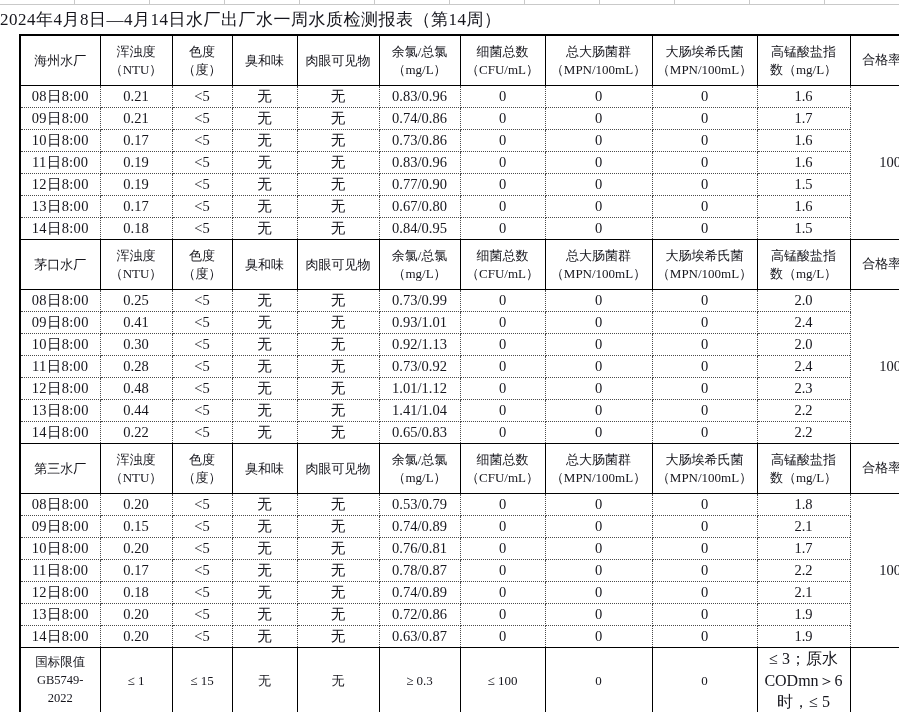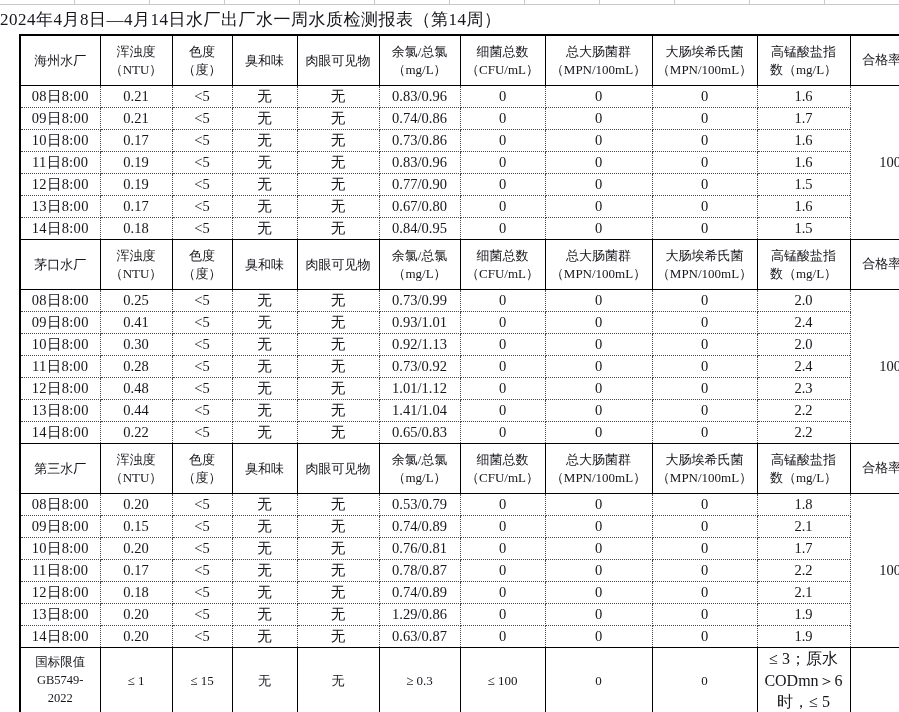--- a/index.html
+++ b/index.html
@@ -353,21 +353,21 @@
           <td class="c-val">0</td>
           <td class="c-val">0</td>
           <td class="c-val">2.1</td>
         </tr>
         <tr class="data-row">
           <td class="c-time">13日8:00</td>
           <td class="c-val">0.20</td>
           <td class="c-val">&lt;5</td>
           <td class="c-val">无</td>
           <td class="c-val">无</td>
-          <td class="c-val">1.29/0.86</td>
+          <td class="c-val">0.72/0.86</td>
           <td class="c-val">0</td>
           <td class="c-val">0</td>
           <td class="c-val">0</td>
           <td class="c-val">1.9</td>
         </tr>
         <tr class="data-row">
           <td class="c-time">14日8:00</td>
           <td class="c-val">0.20</td>
           <td class="c-val">&lt;5</td>
           <td class="c-val">无</td>

